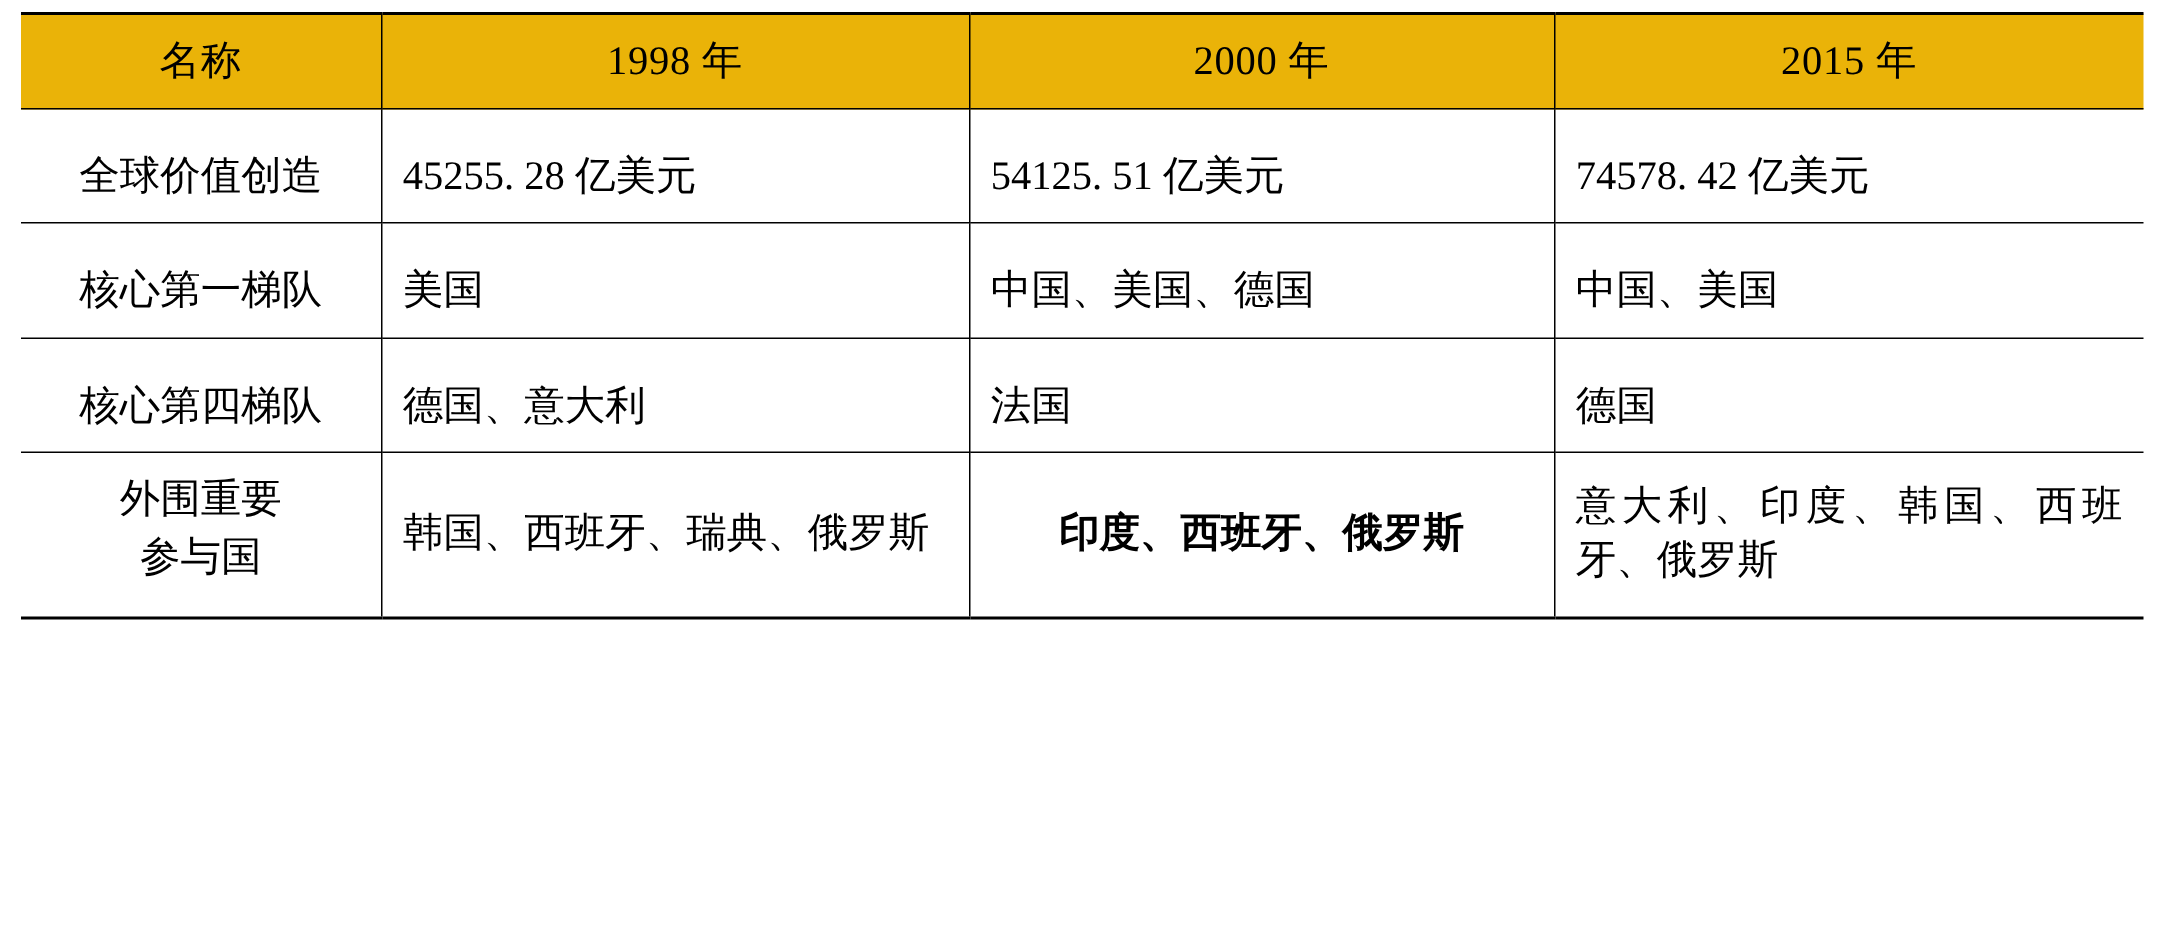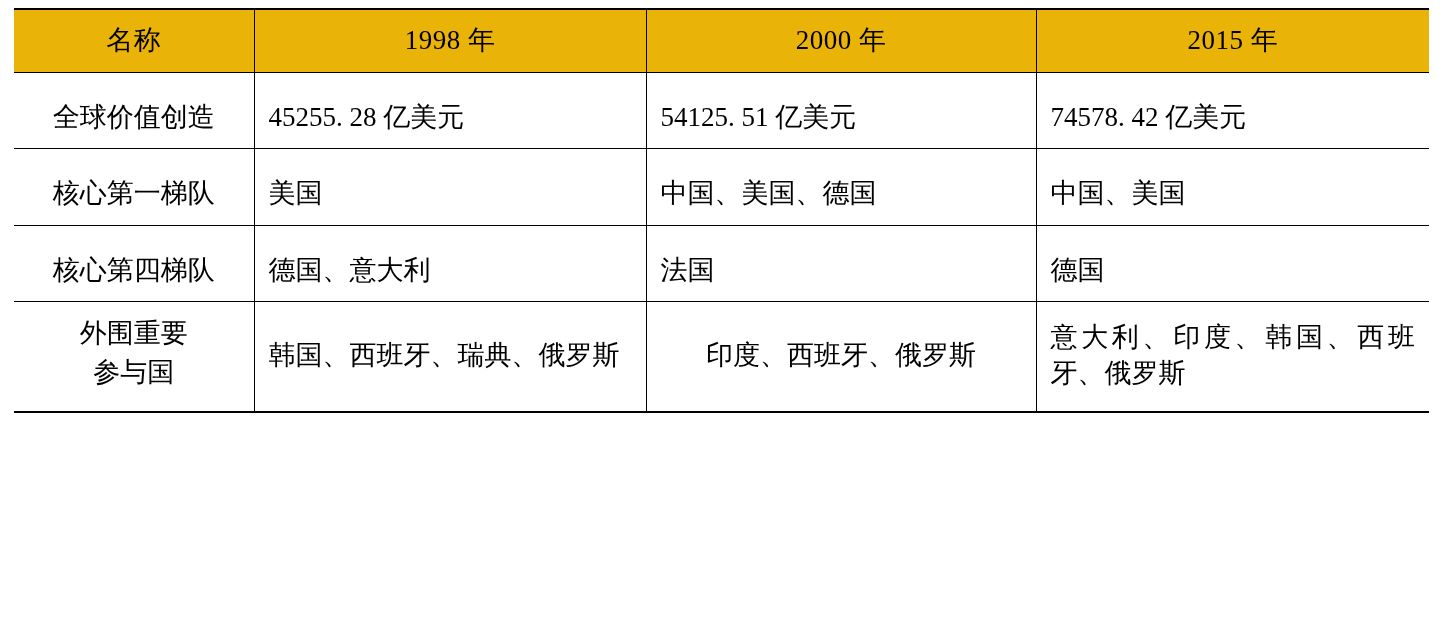--- a/index.html
+++ b/index.html
@@ -80,20 +80,21 @@
     line-height: 1.45;
     font-family: Liberation Mono, monospace;
   }
   table.data-table tr.last-row td.justify {
     text-align: justify;
     text-align-last: left;
     text-justify: inter-character;
   }
   table.data-table tr.last-row td.center-val {
     text-align: center;
+    font-weight: bold;
   }
   .nowrap-num {
     white-space: nowrap;
   }
 </style>
 </head>
 <body>
 
 <div class="table-wrap">
   <table class="data-table">

